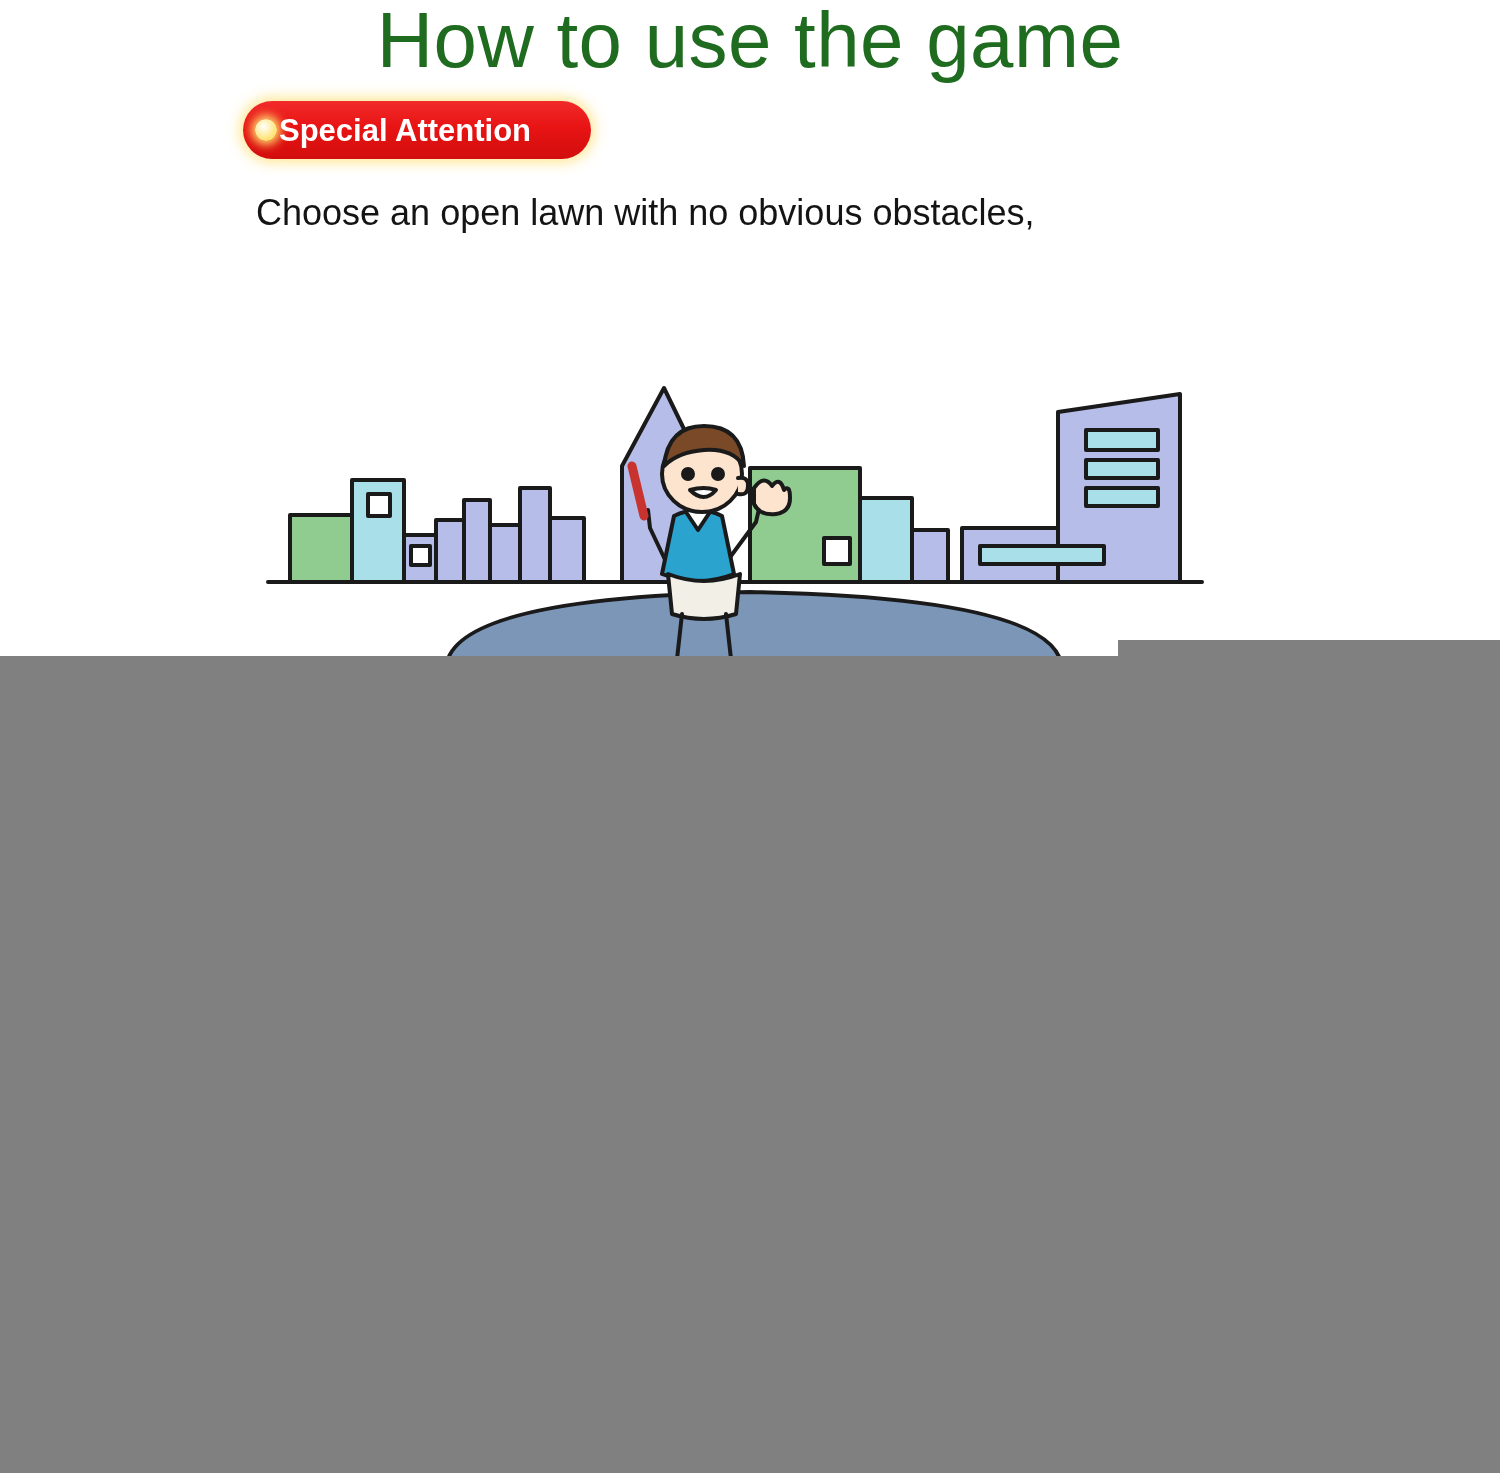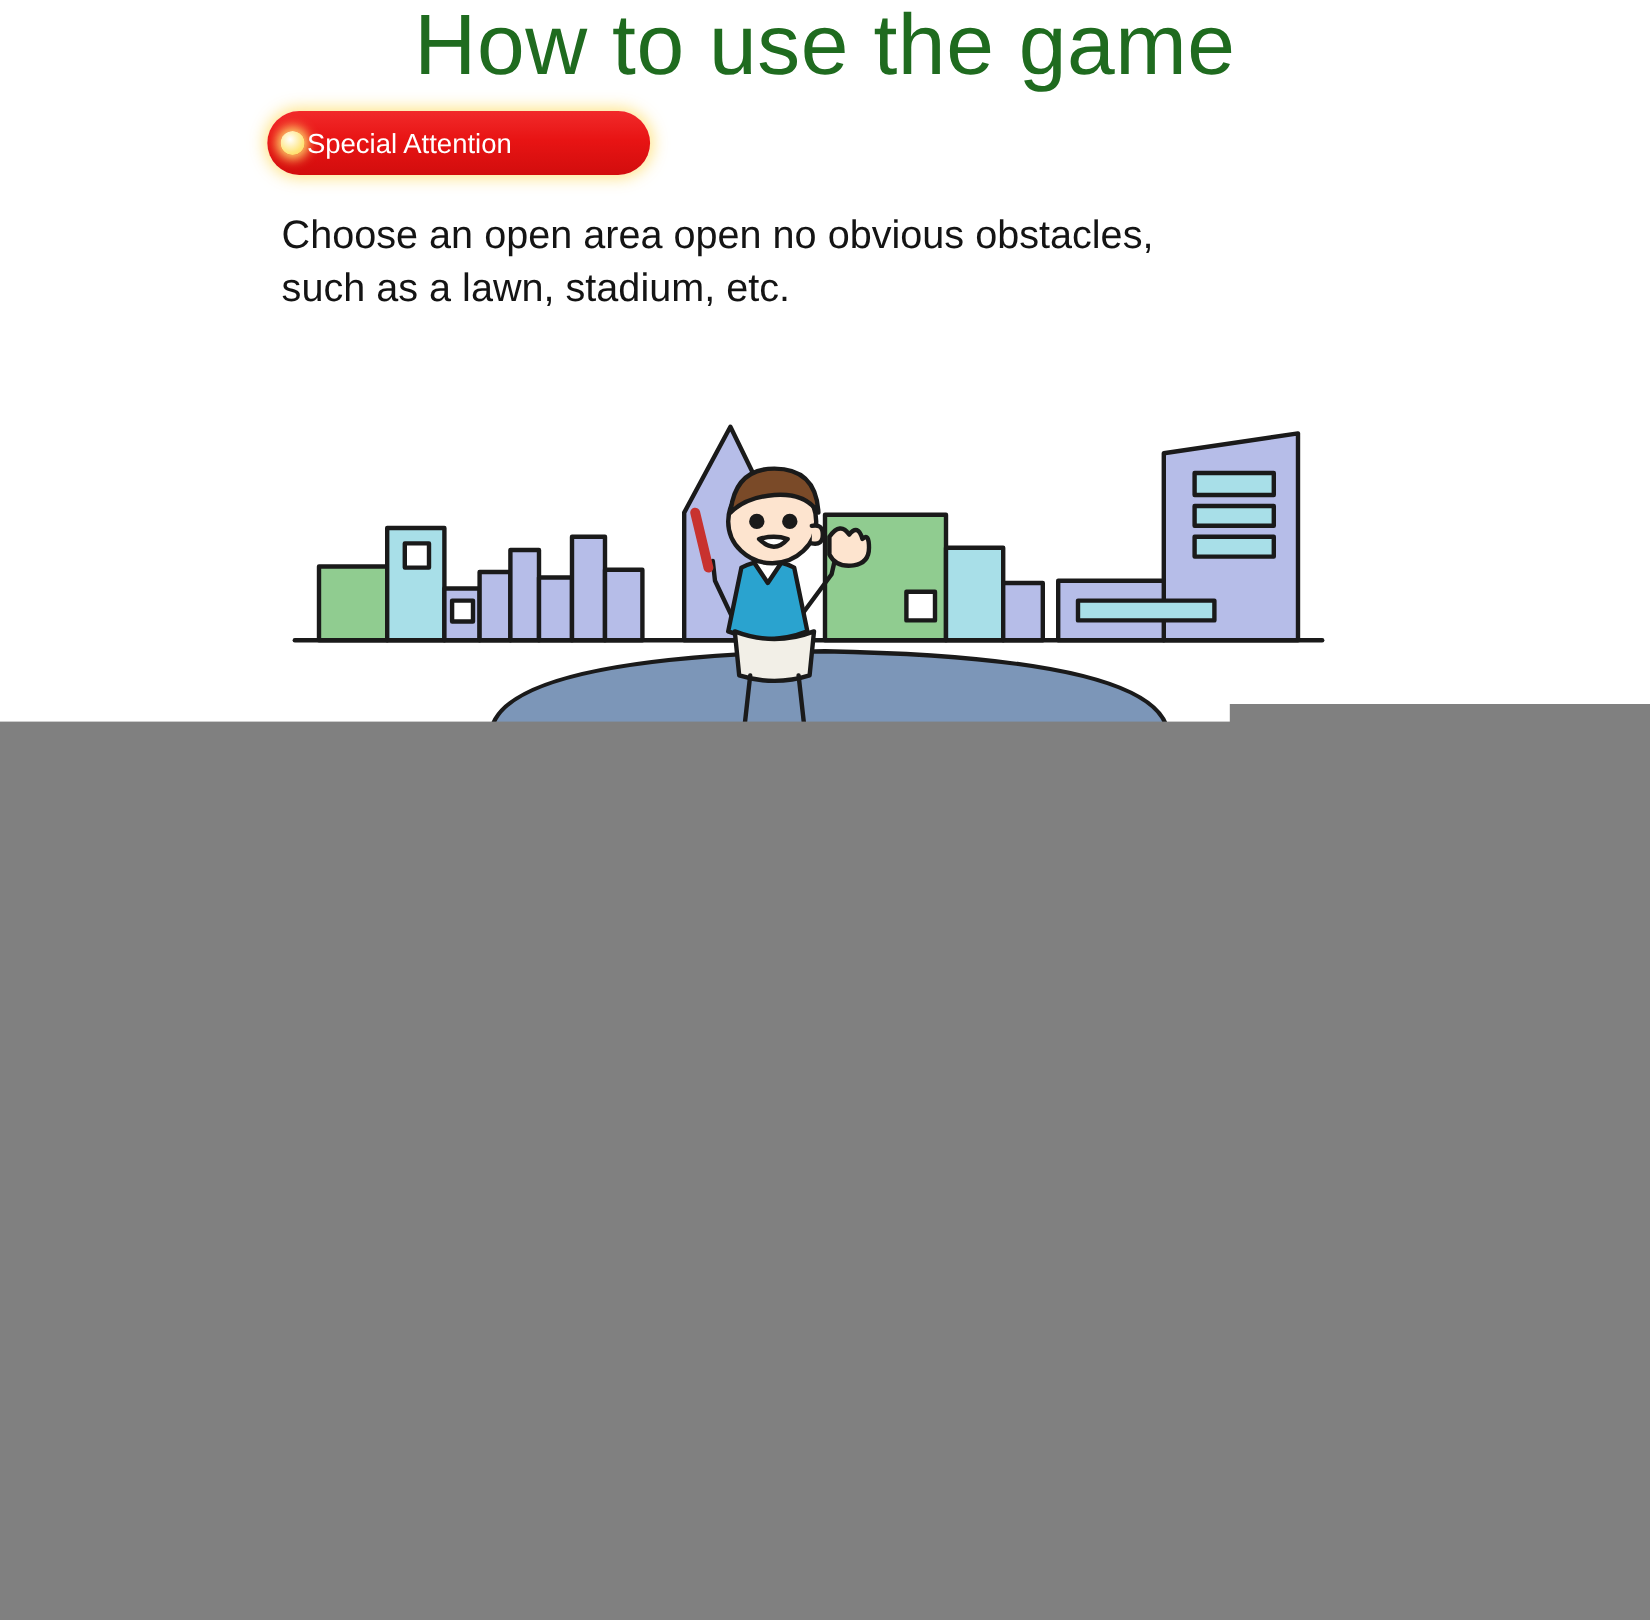--- a/index.html
+++ b/index.html
@@ -56,24 +56,24 @@
     height: 22px;
     border-radius: 50%;
     background: radial-gradient(circle at 40% 35%, #ffffff 0%, #ffe680 60%, #ffd34d 100%);
     box-shadow: 0 0 10px 4px rgba(255, 220, 110, 0.95);
   }
   .pill-label {
     position: absolute;
     left: 36px;
     top: 12px;
     width: 300px;
-    font-size: 25px;
+    font-size: 31px;
     line-height: 36px;
     color: #ffffff;
-    font-weight: 400;
+    font-weight: 700;
     white-space: nowrap;
   }
 
   
   .body-text {
     position: absolute;
     left: 256px;
     top: 188px;
     width: 1000px;
     font-size: 36px;
@@ -115,22 +115,21 @@
 
 <div class="page-title">How to use the game</div>
 
 <div class="pill-wrap">
   <div class="pill"></div>
   <div class="pill-dot"></div>
   <div class="pill-label">Special Attention</div>
 </div>
 
 <div class="body-text">
-  <div>Choose an open area open no obvious obstacles,</div>
-  <div>such as a lawn, stadium, etc.</div>
+  <div>Choose an open lawn with no obvious obstacles,</div>
 </div>
 
 <div class="illustration">
   <svg width="1000" height="300" viewBox="0 0 1000 300">
     <g stroke="#1a1a1a" stroke-width="4" stroke-linejoin="round" stroke-linecap="round">
 
       <line x1="18" y1="212" x2="952" y2="212"></line>
 
       <rect x="40" y="145" width="62" height="67" fill="#90cc90"></rect>
       <rect x="102" y="110" width="52" height="102" fill="#a8dfe8"></rect>

